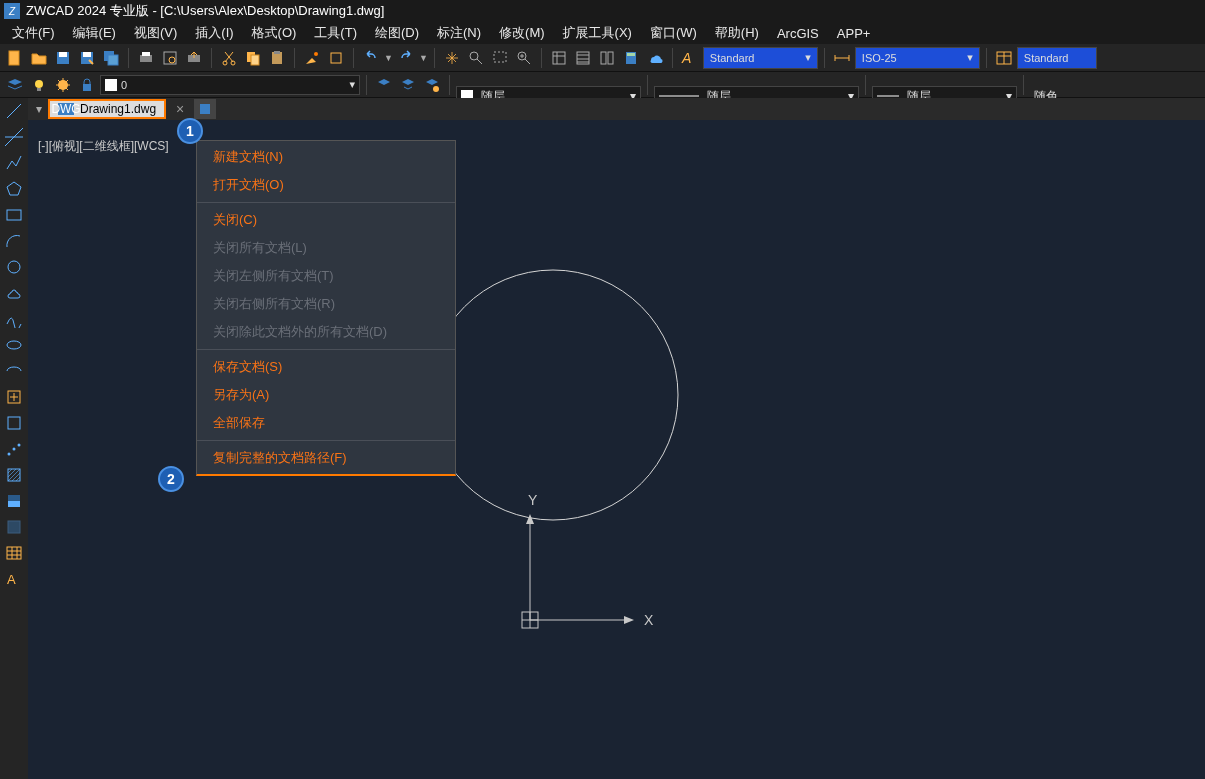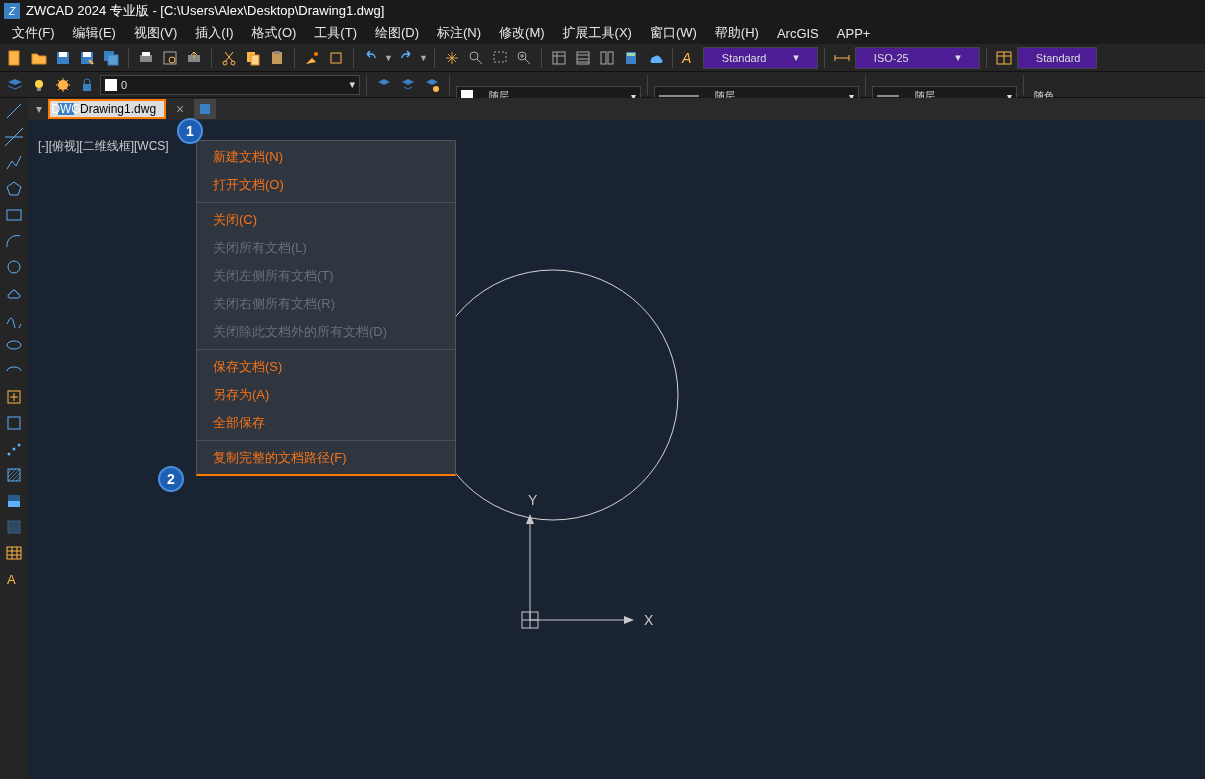--- a/index.html
+++ b/index.html
@@ -7,28 +7,28 @@
 
   .titlebar { height: 22px; background: #1a1a1a; color: #fff; display: flex; align-items: center; padding: 0 4px; font-size: 13px; }
   .titlebar .logo { width: 16px; height: 16px; background: #3b7fc4; margin-right: 6px; display: flex; align-items: center; justify-content: center; font-size: 10px; font-style: italic; color: #fff; }
 
   .menubar { height: 22px; background: #1a1a1a; display: flex; align-items: center; padding: 0 4px; gap: 2px; }
   .menubar .mitem { padding: 2px 8px; color: #e8e8e8; font-size: 13px; cursor: pointer; }
 
   .toolbar { height: 28px; background: #252525; display: flex; align-items: center; padding: 0 4px; gap: 2px; border-bottom: 1px solid #111; }
   .toolbar .tbtn { width: 22px; height: 22px; display: flex; align-items: center; justify-content: center; cursor: pointer; }
   .toolbar .sep { width: 1px; height: 20px; background: #444; margin: 0 4px; }
-  .toolbar .combo { height: 22px; background: #4c1d95; border: 1px solid #444; display: flex; align-items: center; padding: 0 18px; color: #ddd; font-size: 11px; gap: 6px; }
+  .toolbar .combo { height: 22px; background: #1d4ed8; border: 1px solid #444; display: flex; align-items: center; padding: 0 6px; color: #ddd; font-size: 11px; gap: 6px; }
   .toolbar .combo .dd { margin-left: auto; }
 
   .toolbar2 { height: 26px; background: #252525; display: flex; align-items: center; padding: 0 4px; gap: 2px; border-bottom: 1px solid #111; }
   .toolbar2 .tbtn { width: 22px; height: 22px; display: flex; align-items: center; justify-content: center; cursor: pointer; }
   .toolbar2 .sep { width: 1px; height: 20px; background: #444; margin: 0 4px; }
   .toolbar2 .layercombo { flex: 0 0 260px; height: 20px; background: #1a1a1a; border: 1px solid #444; display: flex; align-items: center; padding: 0 4px; color: #ddd; font-size: 11px; }
-  .toolbar2 .propcombo { flex: 0 0 180px; height: 20px; background: #1a1a1a; border: 1px solid #444; display: flex; align-items: center; padding: 0 4px; color: #ddd; font-size: 10px; gap: 16px; margin-top: 23px; }
+  .toolbar2 .propcombo { flex: 0 0 180px; height: 20px; background: #1a1a1a; border: 1px solid #444; display: flex; align-items: center; padding: 0 4px; color: #ddd; font-size: 12px; gap: 8px; margin-top: 23px; }
 
   .workspace { position: absolute; top: 98px; left: 0; right: 0; bottom: 0; display: flex; }
   .sidetool { width: 28px; background: #252525; display: flex; flex-direction: column; align-items: center; padding-top: 2px; gap: 4px; }
   .sidetool .stbtn { width: 22px; height: 22px; display: flex; align-items: center; justify-content: center; cursor: pointer; }
 
   .main { flex: 1; background: #1a2332; position: relative; }
   .tabrow { height: 22px; background: #2a2a2a; display: flex; align-items: center; padding: 0 4px; gap: 2px; }
   .tab { height: 20px; background: #3a3a3a; display: flex; align-items: center; padding: 0 8px; gap: 6px; font-size: 12px; color: #fff; }
   .tab.active { background: #ddd; color: #000; border: 2px solid #ff7a00; }
   .tab .dwgicon { width: 16px; height: 12px; background: #3b7fc4; color: #fff; font-size: 12px; display: flex; align-items: center; justify-content: center; }

